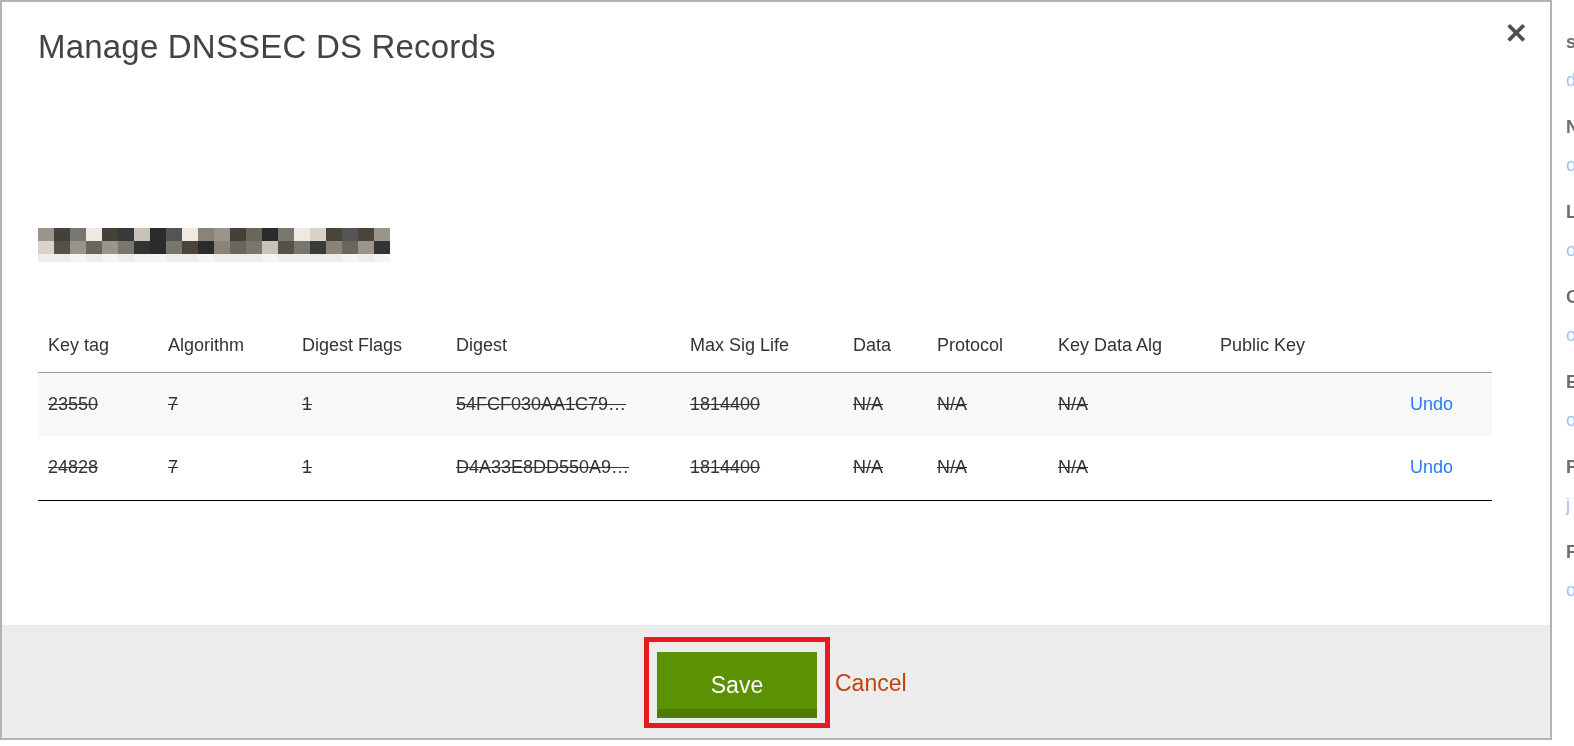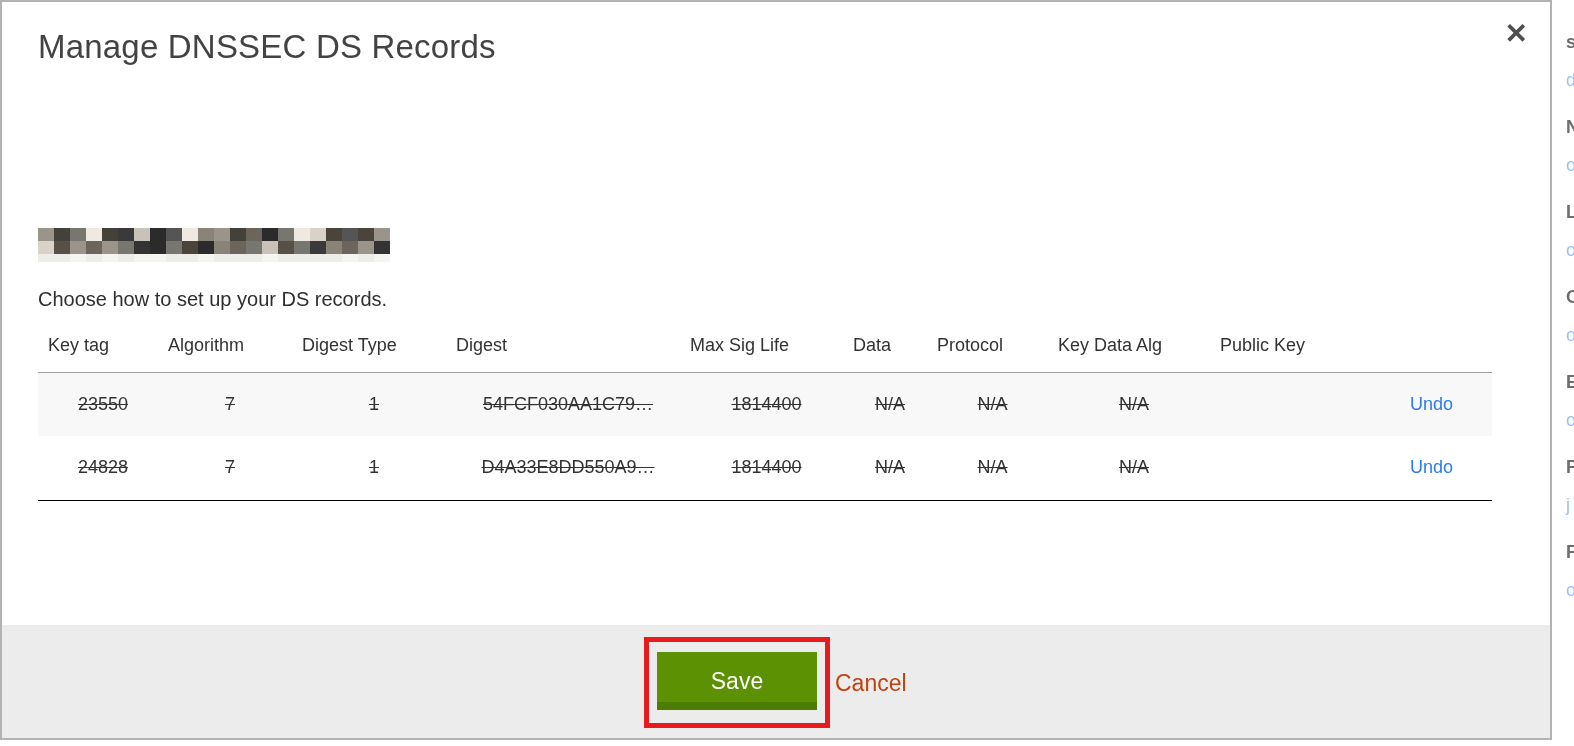--- a/index.html
+++ b/index.html
@@ -54,21 +54,21 @@
     text-align: left; font-weight: 400; height: 46px;
     padding: 0 0 6px 10px; vertical-align: middle; color: #333;
     overflow: hidden; white-space: nowrap;
   }
   .ds-table td {
     height: 64px; padding-left: 10px; vertical-align: middle;
     overflow: hidden; white-space: nowrap;
   }
   .ds-table tbody tr.row-0 { background: #f8f8f8; }
   .ds-table tbody tr.row-1 { background: #ffffff; border-bottom: 1px solid #000000; }
-  .ds-table td.strike { text-decoration: line-through; text-align: center; }
+  .ds-table td.strike { text-decoration: line-through; }
   .ds-table td.undo-cell { text-align: left; padding-right: 12px; }
   a.undo-link { color: #2b7bf3; text-decoration: none; cursor: pointer; }
 
   
   .add-ds-btn {
     position: absolute; left: 36px; top: 512px;
     width: 212px; height: 40px;
     background: #fff;
     border: 3px solid #64980f;
     color: #64980f;
@@ -82,21 +82,21 @@
     width: 1548px; height: 113px;
     background: #ececec;
   }
   .save-highlight {
     position: absolute; left: 642px; top: 12px;
     width: 186px; height: 91px;
     border: 5px solid #e71b1e;
     padding: 10px 8px 5px 8px;
   }
   .save-btn {
-    display: block; width: 160px; height: 58px;
+    display: block; width: 160px; height: 66px;
     background: linear-gradient(#5c9104 0%, #5c9104 86%, #4d7c02 86%, #4d7c02 100%);
     border: none; color: #fff;
     font-size: 23px; font-family: "Liberation Sans", sans-serif;
     cursor: pointer;
   }
   .cancel-link {
     position: absolute; left: 833px; top: 45px;
     font-size: 23px; color: #c2410c; text-decoration: none; cursor: pointer;
   }
 
@@ -131,41 +131,40 @@
   </div>
 
 <div class="modal">
 
   <div class="modal-title">Manage DNSSEC DS Records</div>
 
   <div class="close-btn">✕</div>
 
   <div class="redacted-domain"><span class="px" style="width: 16px; height: 13px; background: rgb(155, 148, 138);"></span><span class="px" style="width: 16px; height: 13px; background: rgb(68, 64, 58);"></span><span class="px" style="width: 16px; height: 13px; background: rgb(119, 119, 112);"></span><span class="px" style="width: 16px; height: 13px; background: rgb(239, 233, 225);"></span><span class="px" style="width: 16px; height: 13px; background: rgb(68, 64, 58);"></span><span class="px" style="width: 16px; height: 13px; background: rgb(58, 58, 58);"></span><span class="px" style="width: 16px; height: 13px; background: rgb(201, 194, 184);"></span><span class="px" style="width: 16px; height: 13px; background: rgb(43, 43, 43);"></span><span class="px" style="width: 16px; height: 13px; background: rgb(85, 85, 85);"></span><span class="px" style="width: 16px; height: 13px; background: rgb(239, 233, 225);"></span><span class="px" style="width: 16px; height: 13px; background: rgb(138, 131, 120);"></span><span class="px" style="width: 16px; height: 13px; background: rgb(155, 148, 138);"></span><span class="px" style="width: 16px; height: 13px; background: rgb(68, 64, 58);"></span><span class="px" style="width: 16px; height: 13px; background: rgb(107, 101, 92);"></span><span class="px" style="width: 16px; height: 13px; background: rgb(43, 43, 43);"></span><span class="px" style="width: 16px; height: 13px; background: rgb(119, 119, 112);"></span><span class="px" style="width: 16px; height: 13px; background: rgb(239, 233, 225);"></span><span class="px" style="width: 16px; height: 13px; background: rgb(216, 210, 201);"></span><span class="px" style="width: 16px; height: 13px; background: rgb(74, 68, 60);"></span><span class="px" style="width: 16px; height: 13px; background: rgb(85, 85, 85);"></span><span class="px" style="width: 16px; height: 13px; background: rgb(74, 68, 60);"></span><span class="px" style="width: 16px; height: 13px; background: rgb(155, 148, 138);"></span><span class="px" style="width: 16px; height: 13px; background: rgb(216, 210, 201);"></span><span class="px" style="width: 16px; height: 13px; background: rgb(87, 80, 71);"></span><span class="px" style="width: 16px; height: 13px; background: rgb(155, 148, 138);"></span><span class="px" style="width: 16px; height: 13px; background: rgb(107, 101, 92);"></span><span class="px" style="width: 16px; height: 13px; background: rgb(155, 148, 138);"></span><span class="px" style="width: 16px; height: 13px; background: rgb(119, 119, 112);"></span><span class="px" style="width: 16px; height: 13px; background: rgb(51, 51, 51);"></span><span class="px" style="width: 16px; height: 13px; background: rgb(43, 43, 43);"></span><span class="px" style="width: 16px; height: 13px; background: rgb(119, 119, 112);"></span><span class="px" style="width: 16px; height: 13px; background: rgb(74, 68, 60);"></span><span class="px" style="width: 16px; height: 13px; background: rgb(43, 43, 43);"></span><span class="px" style="width: 16px; height: 13px; background: rgb(138, 131, 120);"></span><span class="px" style="width: 16px; height: 13px; background: rgb(107, 101, 92);"></span><span class="px" style="width: 16px; height: 13px; background: rgb(119, 119, 112);"></span><span class="px" style="width: 16px; height: 13px; background: rgb(201, 194, 184);"></span><span class="px" style="width: 16px; height: 13px; background: rgb(87, 80, 71);"></span><span class="px" style="width: 16px; height: 13px; background: rgb(119, 119, 112);"></span><span class="px" style="width: 16px; height: 13px; background: rgb(58, 58, 58);"></span><span class="px" style="width: 16px; height: 13px; background: rgb(138, 131, 120);"></span><span class="px" style="width: 16px; height: 13px; background: rgb(107, 101, 92);"></span><span class="px" style="width: 16px; height: 13px; background: rgb(155, 148, 138);"></span><span class="px" style="width: 16px; height: 13px; background: rgb(51, 51, 51);"></span><span class="px" style="width: 16px; height: 8px; background: rgb(239, 237, 233);"></span><span class="px" style="width: 16px; height: 8px; background: rgb(239, 237, 233);"></span><span class="px" style="width: 16px; height: 8px; background: rgb(247, 245, 242);"></span><span class="px" style="width: 16px; height: 8px; background: rgb(239, 237, 233);"></span><span class="px" style="width: 16px; height: 8px; background: rgb(247, 245, 242);"></span><span class="px" style="width: 16px; height: 8px; background: rgb(239, 237, 233);"></span><span class="px" style="width: 16px; height: 8px; background: rgb(247, 245, 242);"></span><span class="px" style="width: 16px; height: 8px; background: rgb(247, 245, 242);"></span><span class="px" style="width: 16px; height: 8px; background: rgb(239, 237, 233);"></span><span class="px" style="width: 16px; height: 8px; background: rgb(239, 237, 233);"></span><span class="px" style="width: 16px; height: 8px; background: rgb(247, 245, 242);"></span><span class="px" style="width: 16px; height: 8px; background: rgb(239, 237, 233);"></span><span class="px" style="width: 16px; height: 8px; background: rgb(239, 237, 233);"></span><span class="px" style="width: 16px; height: 8px; background: rgb(239, 237, 233);"></span><span class="px" style="width: 16px; height: 8px; background: rgb(247, 245, 242);"></span><span class="px" style="width: 16px; height: 8px; background: rgb(239, 237, 233);"></span><span class="px" style="width: 16px; height: 8px; background: rgb(239, 237, 233);"></span><span class="px" style="width: 16px; height: 8px; background: rgb(239, 237, 233);"></span><span class="px" style="width: 16px; height: 8px; background: rgb(239, 237, 233);"></span><span class="px" style="width: 16px; height: 8px; background: rgb(247, 245, 242);"></span><span class="px" style="width: 16px; height: 8px; background: rgb(239, 237, 233);"></span><span class="px" style="width: 16px; height: 8px; background: rgb(247, 245, 242);"></span></div>
 
-  <div class="intro-text">Choose how to set up your DS records.</div>
 
   <div class="table-wrap">
     <table class="ds-table">
       <colgroup>
         <col style="width:120px">
           <col style="width:134px">
           <col style="width:154px">
         <col style="width:234px">
           <col style="width:163px">
           <col style="width:84px">
         <col style="width:121px">
           <col style="width:162px">
           <col style="width:190px">
         <col style="width:92px">
       </colgroup>
       <thead>
         <tr>
           <th>Key tag</th>
           <th>Algorithm</th>
-          <th>Digest Type</th>
+          <th>Digest Flags</th>
           <th>Digest</th>
           <th>Max Sig Life</th>
           <th>Data</th>
           <th>Protocol</th>
           <th>Key Data Alg</th>
           <th>Public Key</th>
           <th></th>
         </tr>
       </thead>
       <tbody>

